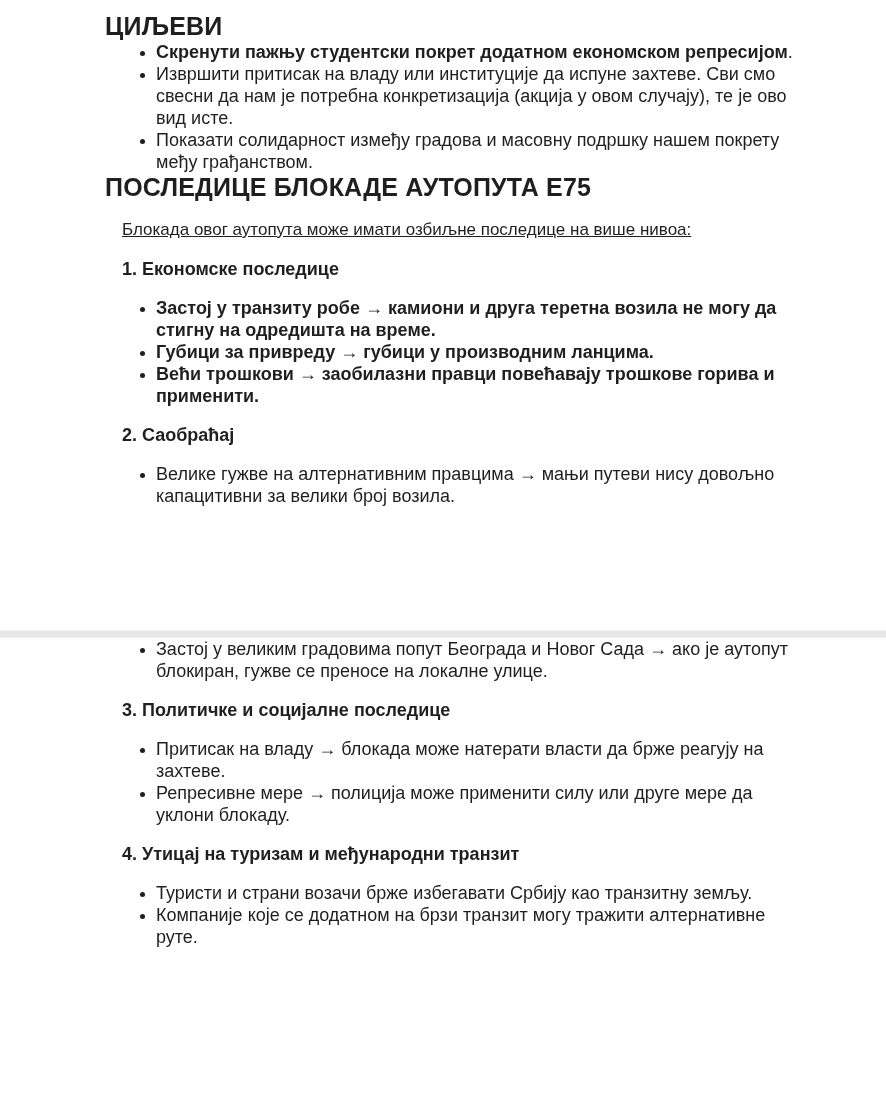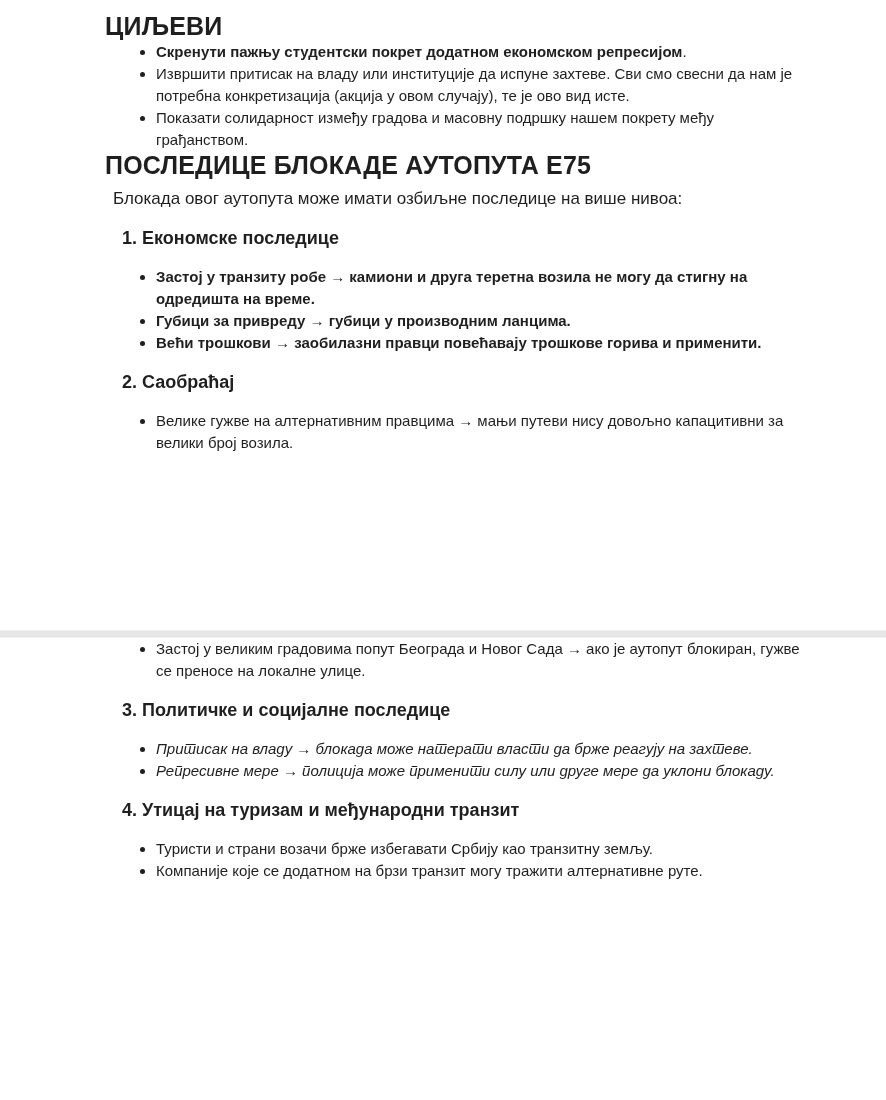--- a/index.html
+++ b/index.html
@@ -50,46 +50,47 @@
   }
   h2.doc-h3 {
     font-size: 18px;
     line-height: 22px;
     font-weight: 700;
     margin: 17px;
   }
   p.doc-p {
     font-size: 17px;
     line-height: 22px;
-    margin: 8px;
+    margin: 17px;
+    text-decoration: underline;
   }
   ul.doc-list {
     margin: 0;
     padding: 0 0 0 51px;
     list-style: disc outside;
   }
   ul.doc-list li {
-    font-size: 15px;
+    font-size: 18px;
     line-height: 22px;
     max-width: 652px;
   }
   ul.doc-list li::marker {
     font-size: 15px;
   }
   .mt-goals-h   { margin-top: 21px; }
   .mt-goals-ul  { margin-top: 13px; }
   .mt-cons-h    { margin-top: 5px;  }
   .mt-intro     { margin-top: 14px; }
   .mt-econ-h    { margin-top: 14px; }
   .mt-econ-ul   { margin-top: 13px; font-weight: bold; }
   .mt-traf-h    { margin-top: 11px; }
   .mt-traf-ul   { margin-top: 13px; }
   .mt-orphan-ul { margin-top: 106px; }
   .mt-pol-h     { margin-top: 35px; }
-  .mt-pol-ul    { margin-top: 12px; font-style: italic; }
+  .mt-pol-ul    { margin-top: 12px; }
   .mt-tour-h    { margin-top: 11px; }
   .mt-tour-ul   { margin-top: 12px; }
   strong.bold-run { font-weight: 700; }
 </style>
 </head>
 <body>
 
 <div class="doc-viewport">
 
   <div class="doc-page doc-page-1">

